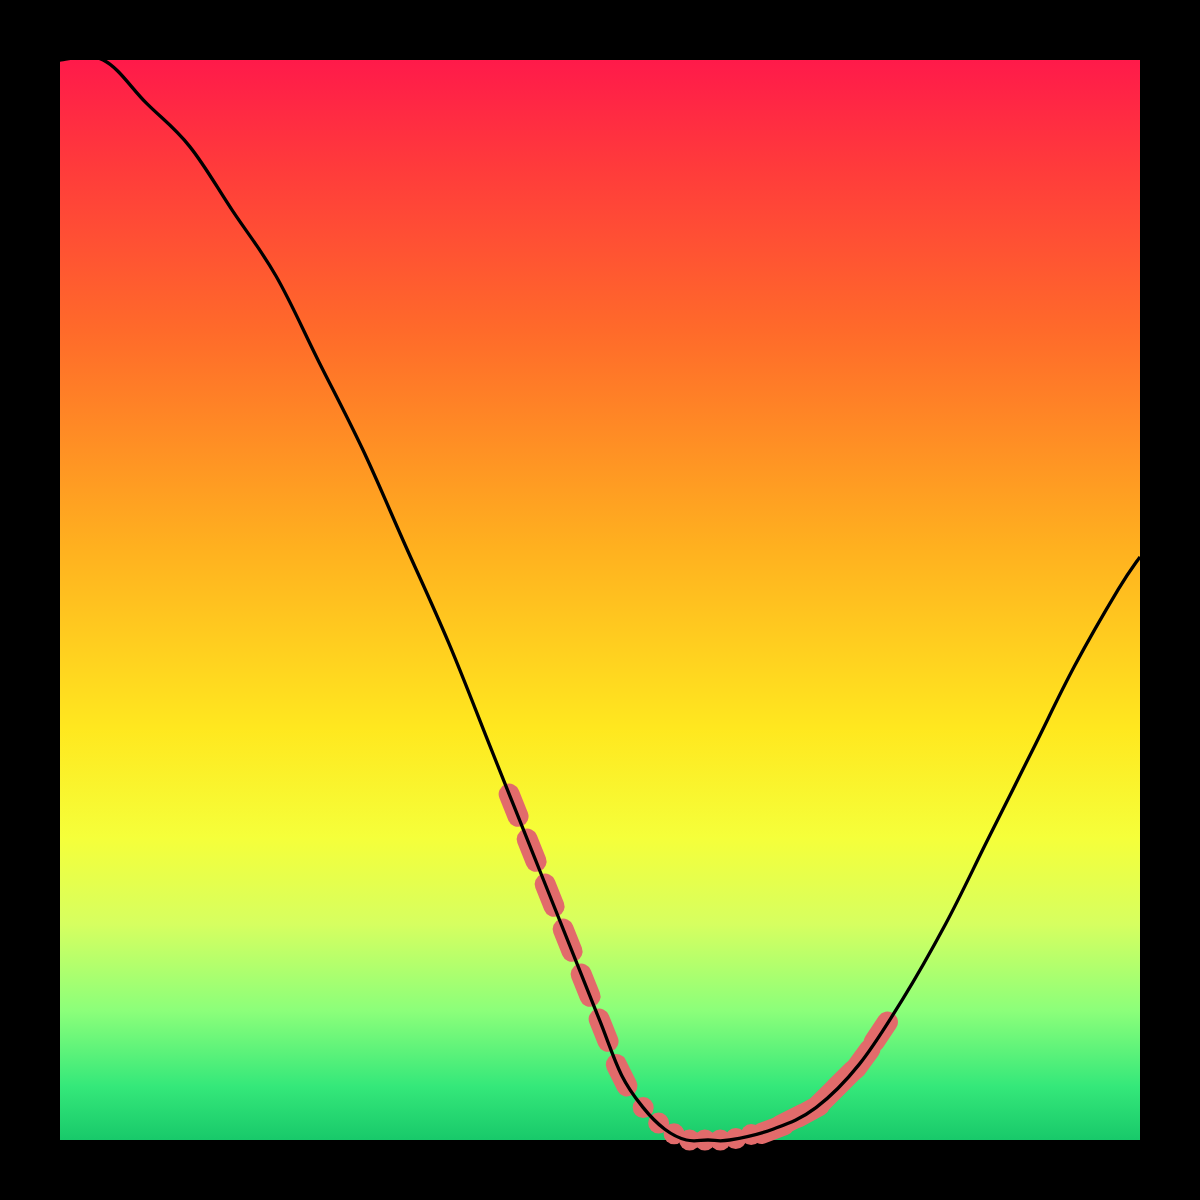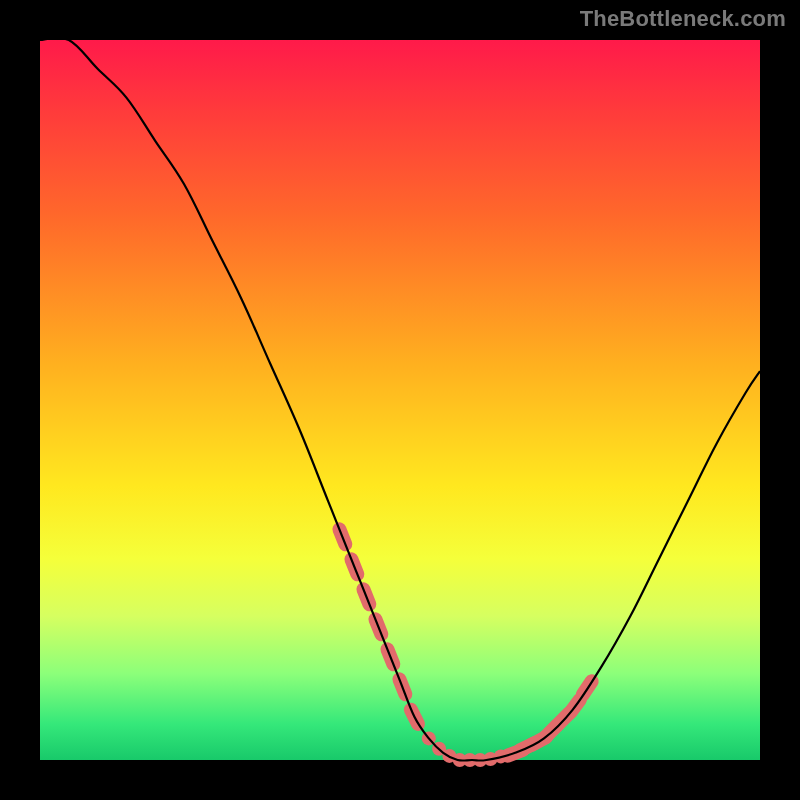--- a/index.html
+++ b/index.html
@@ -52,21 +52,20 @@
     top: 0;
     width: 720px;
     height: 720px;
     overflow: visible;
   }
 </style>
 </head>
 <body>
 
 <div class="frame">
-  <div class="watermark">TheBottleneck.com</div>
   <div class="plot-area">
     <svg class="curve" viewBox="0 0 720 720">
       <g id="marker-layer">
           <g transform="translate(302.4 496.8) rotate(68.2)">
             <rect x="-15.0" y="-7.0" width="30.0" height="14.0" rx="7.0" fill="#e26b6b"></rect>
           </g>
           <g transform="translate(314.4 526.8) rotate(68.2)">
             <rect x="-15.0" y="-7.0" width="30.0" height="14.0" rx="7.0" fill="#e26b6b"></rect>
           </g>
           <g transform="translate(326.4 556.8) rotate(68.2)">

